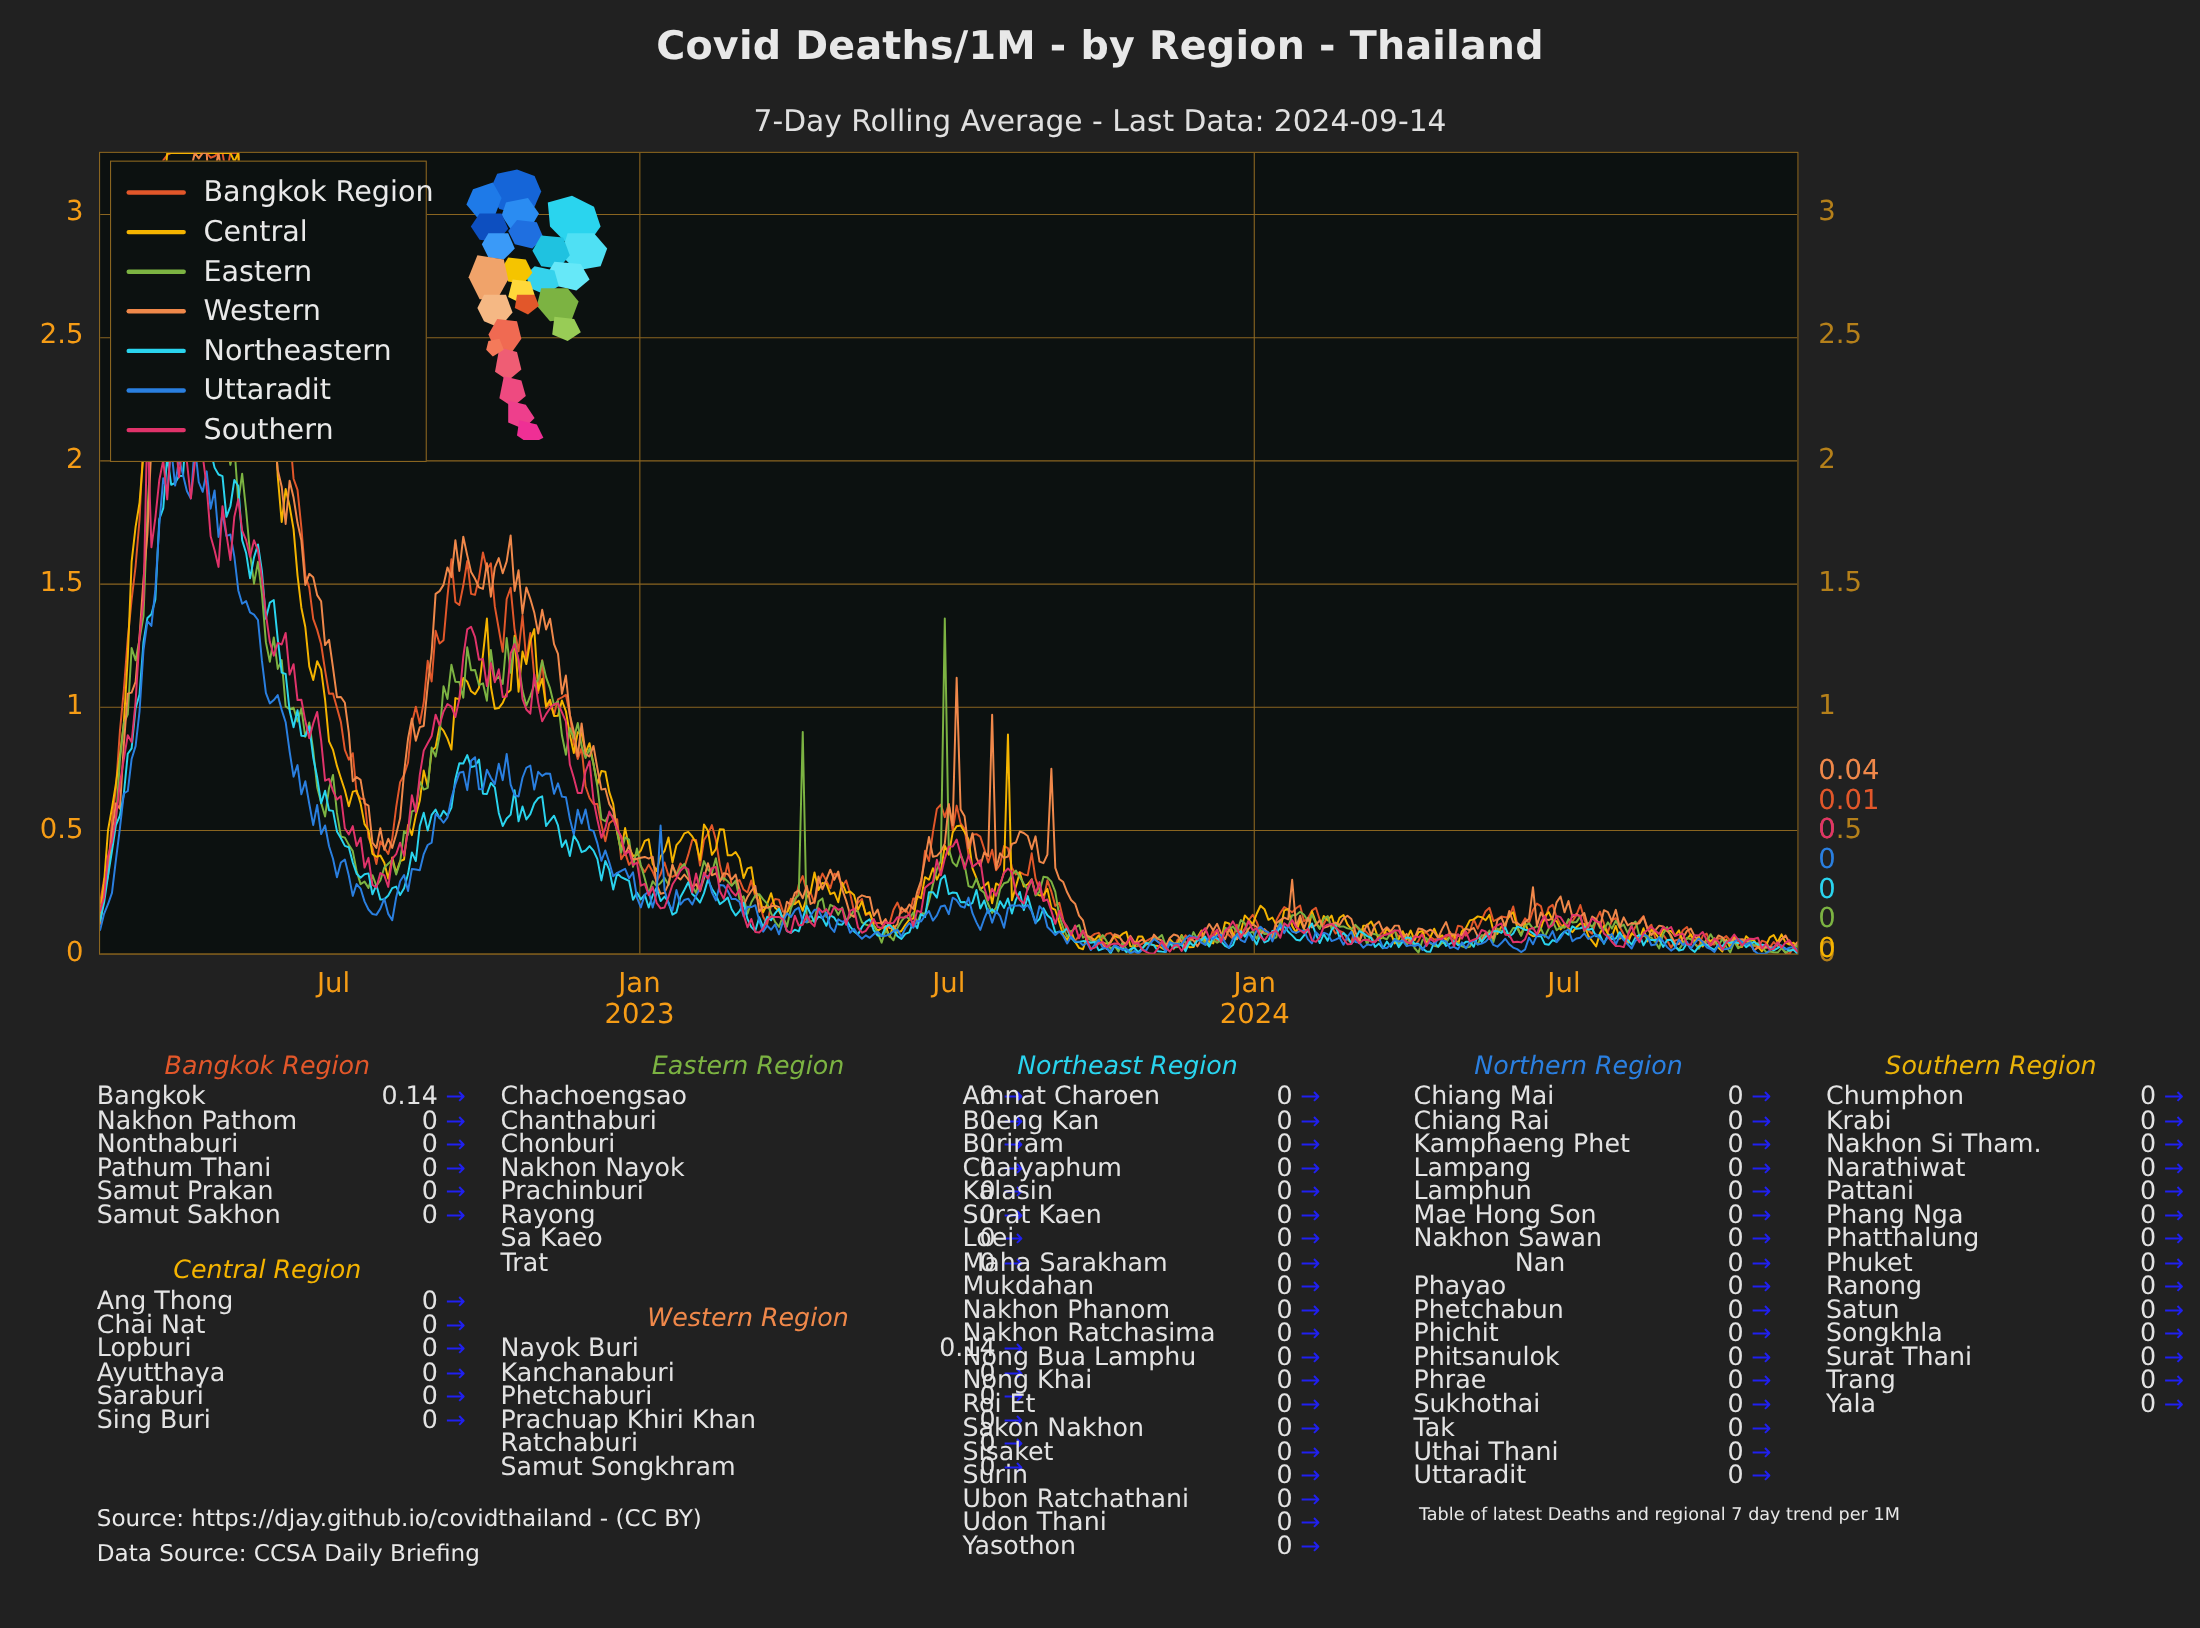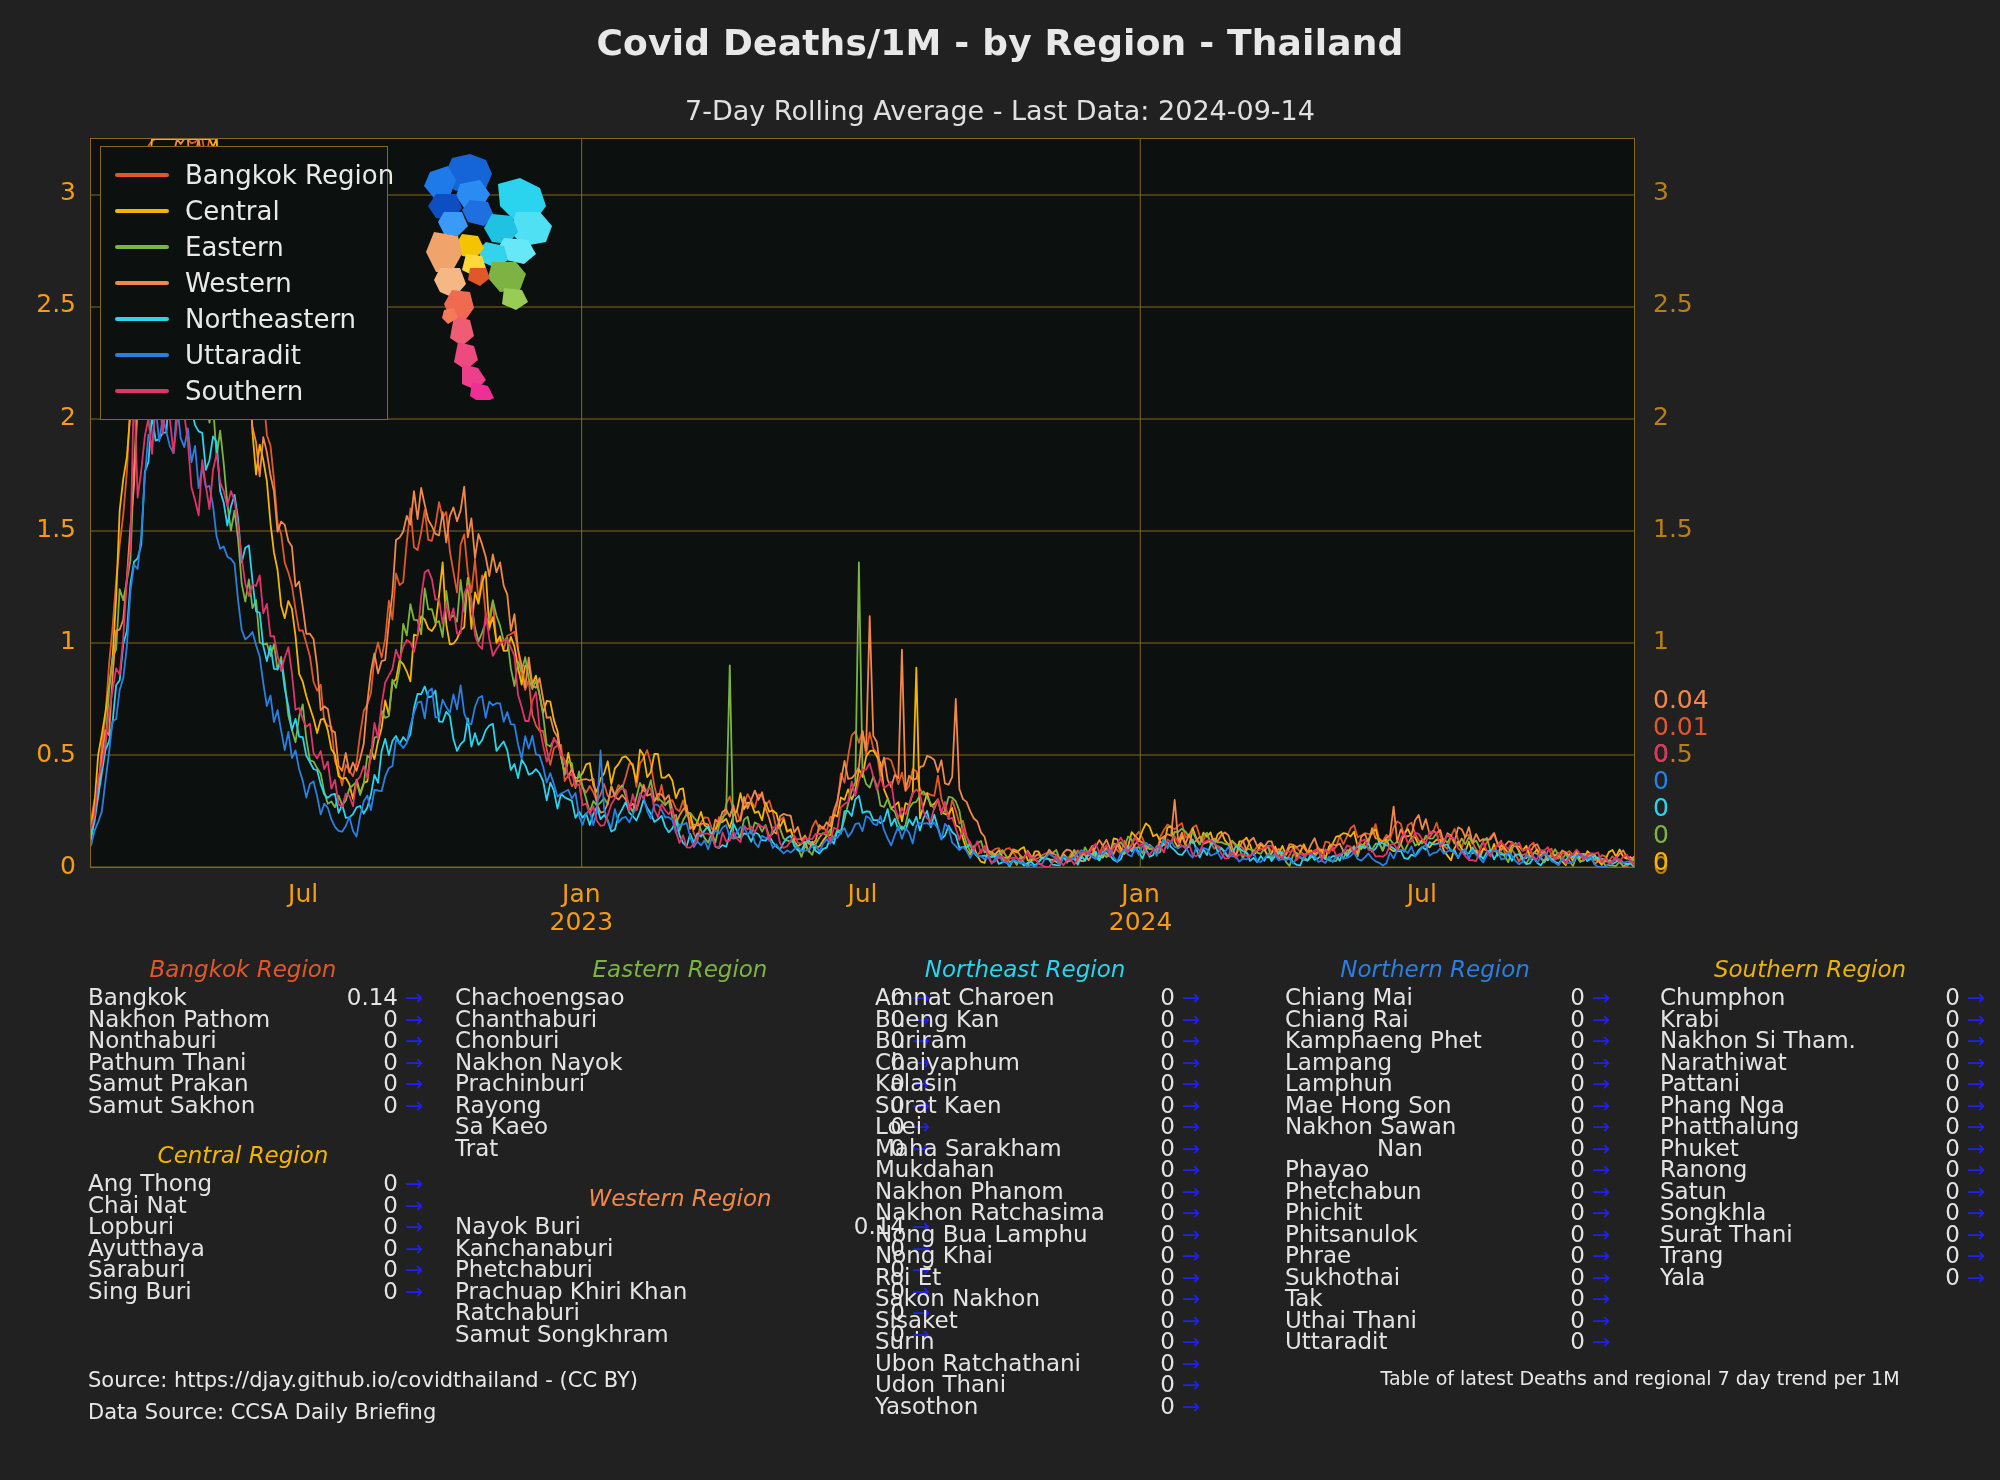--- a/index.html
+++ b/index.html
@@ -62,22 +62,22 @@
   .prov-row{display:flex;align-items:baseline;height:21.5px;white-space:nowrap;}
   .prov-name{font-size:23px;color:#e3e3e3;flex:0 0 auto;}
   .prov-val{font-size:23px;color:#e3e3e3;text-align:right;flex:0 0 auto;}
   .prov-arrow{color:#2020f0;font-size:22px;margin-left:7px;flex:0 0 auto;line-height:1;}
   .spacer{height:28px;}
 
   .source{
     position:absolute;left:88px;top:1365px;font-size:21px;color:#e8e8e8;line-height:1.5;
   }
   .tablenote{
-    position:absolute;left:1290px;top:1367px;width:700px;text-align:center;
-    font-size:19px;color:#e8e8e8;
+    position:absolute;left:1290px;top:1367px;width:700px;text-align:left;
+    font-size:16px;color:#e8e8e8;
   }
 </style>
 </head>
 <body>
 
 <div class="title">Covid Deaths/1M - by Region - Thailand</div>
 <div class="subtitle">7-Day Rolling Average - Last Data: 2024-09-14</div>
 
 <div id="plot">
   <svg id="plotsvg" viewBox="0 0 1545 730" preserveAspectRatio="none">

